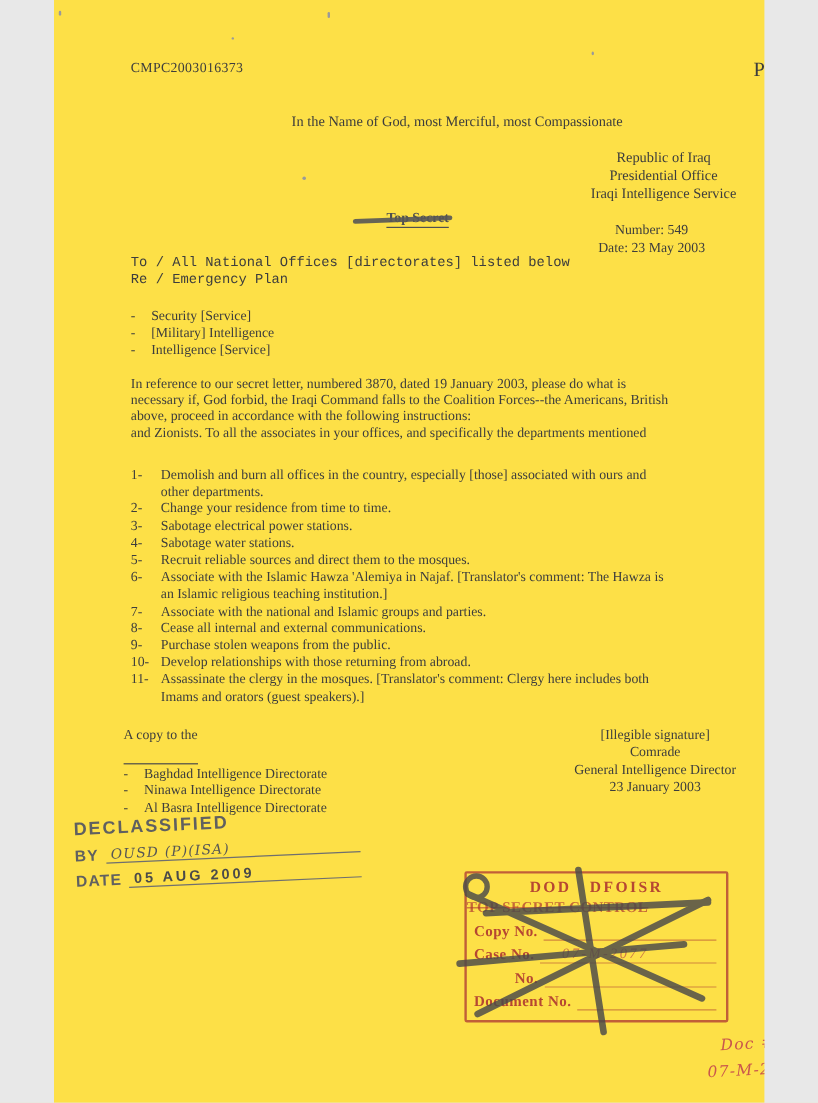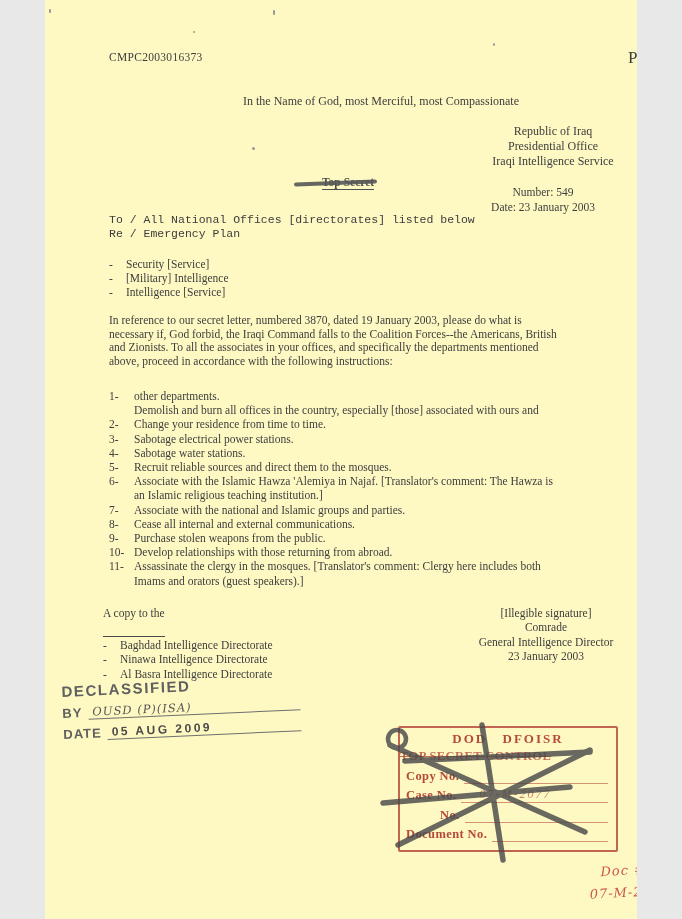--- a/index.html
+++ b/index.html
@@ -1,17 +1,17 @@
 <!DOCTYPE html>
 <html><head>
 <meta charset="utf-8">
 <style>
   html,body{margin:0;padding:0;background:#e8e8e8;}
   .page{
-    position:relative;width:592px;height:919px;background:#fef9c3;
+    position:relative;width:592px;height:919px;background:#fde047;
     font-family:"Liberation Serif",serif;color:#3d3d3d;overflow:hidden;
     margin:0 auto;
   }
   .abs{position:absolute;}
   .doc-text{font-size:11.5px;line-height:14.2px;}
   .nowrap{white-space:nowrap;}
   .center{text-align:center;}
 
   .doc-header-left{left:64px;top:51px;font-size:11.5px;letter-spacing:.3px;}
   .page-label{left:583px;top:48px;font-size:17px;}
@@ -46,21 +46,21 @@
     font-family:"Liberation Sans",sans-serif;color:#606060;
   }
   .d-title{font-size:15px;font-weight:bold;letter-spacing:1.6px;}
   .d-row{display:flex;align-items:flex-end;margin-top:5px;font-size:13px;font-weight:bold;letter-spacing:1px;}
   .d-line{flex:1;border-bottom:1.5px solid #6f6f6f;margin-left:6px;padding:0 2px 0 4px;}
   .d-hand{font-family:"DejaVu Serif",serif;font-style:italic;font-weight:normal;font-size:11.5px;color:#565656;letter-spacing:1px;}
   .d-date{font-size:12px;letter-spacing:2.5px;color:#4a4a4a;}
 
   
   .redstamp{
-    left:353px;top:726px;width:216px;height:122px;
+    left:342px;top:726px;width:216px;height:122px;
     border:2px solid rgba(177,62,53,.8);border-radius:2px;
     font-size:12.5px;font-weight:bold;color:rgba(176,58,49,.92);
     letter-spacing:.4px;
   }
   .r-title{text-align:center;margin-top:3px;letter-spacing:2px;word-spacing:10px;font-size:13px;}
   .r-ts{text-align:left;margin-top:2px;text-decoration:line-through;color:rgba(176,58,49,.72);font-size:12.5px;}
   .r-row{display:flex;align-items:flex-end;margin-top:4.5px;padding:0 8px 0 6px;line-height:15px;}
   .r-line{flex:1;border-bottom:1.2px solid rgba(177,62,53,.55);margin-left:5px;position:relative;height:14px;}
   .r-indent{padding-left:40px;}
   .case-hand{
@@ -95,21 +95,21 @@
     <div class="nowrap">Presidential Office</div>
     <div class="nowrap">Iraqi Intelligence Service</div>
   </div>
 
   <div class="abs topsecret nowrap">
     <span class="ts-text">Top Secret</span>
   </div>
 
   <div class="abs numdate center">
     <div class="nowrap">Number: 549</div>
-    <div class="nowrap">Date: 23 January 2003</div>
+    <div class="nowrap">Date: 23 May 2003</div>
   </div>
 
   <div class="abs addressing doc-text">
     <div class="nowrap">To / All National Offices [directorates] listed below</div>
     <div class="nowrap">Re / Emergency Plan</div>
   </div>
 
   <div class="abs services doc-text">
     <div class="dash-row">
       <span class="dash">-</span>
@@ -121,30 +121,30 @@
     </div>
     <div class="dash-row">
       <span class="dash">-</span>
       <span class="nowrap">Intelligence [Service]</span>
     </div>
   </div>
 
   <div class="abs intro doc-text">
     <div class="nowrap">In reference to our secret letter, numbered 3870, dated 19 January 2003, please do what is</div>
     <div class="nowrap">necessary if, God forbid, the Iraqi Command falls to the Coalition Forces--the Americans, British</div>
+    <div class="nowrap">above, proceed in accordance with the following instructions:</div>
     <div class="nowrap">and Zionists. To all the associates in your offices, and specifically the departments mentioned</div>
-    <div class="nowrap">above, proceed in accordance with the following instructions:</div>
   </div>
 
   <div class="abs instructions doc-text">
     <div class="instr-row">
       <span class="num">1-</span>
       <div>
+        <div class="nowrap">Demolish and burn all offices in the country, especially [those] associated with ours and</div>
         <div class="nowrap">other departments.</div>
-        <div class="nowrap">Demolish and burn all offices in the country, especially [those] associated with ours and</div>
       </div>
     </div>
     <div class="instr-row">
       <span class="num">2-</span>
       <div>
         <div class="nowrap">Change your residence from time to time.</div>
       </div>
     </div>
     <div class="instr-row">
       <span class="num">3-</span>

